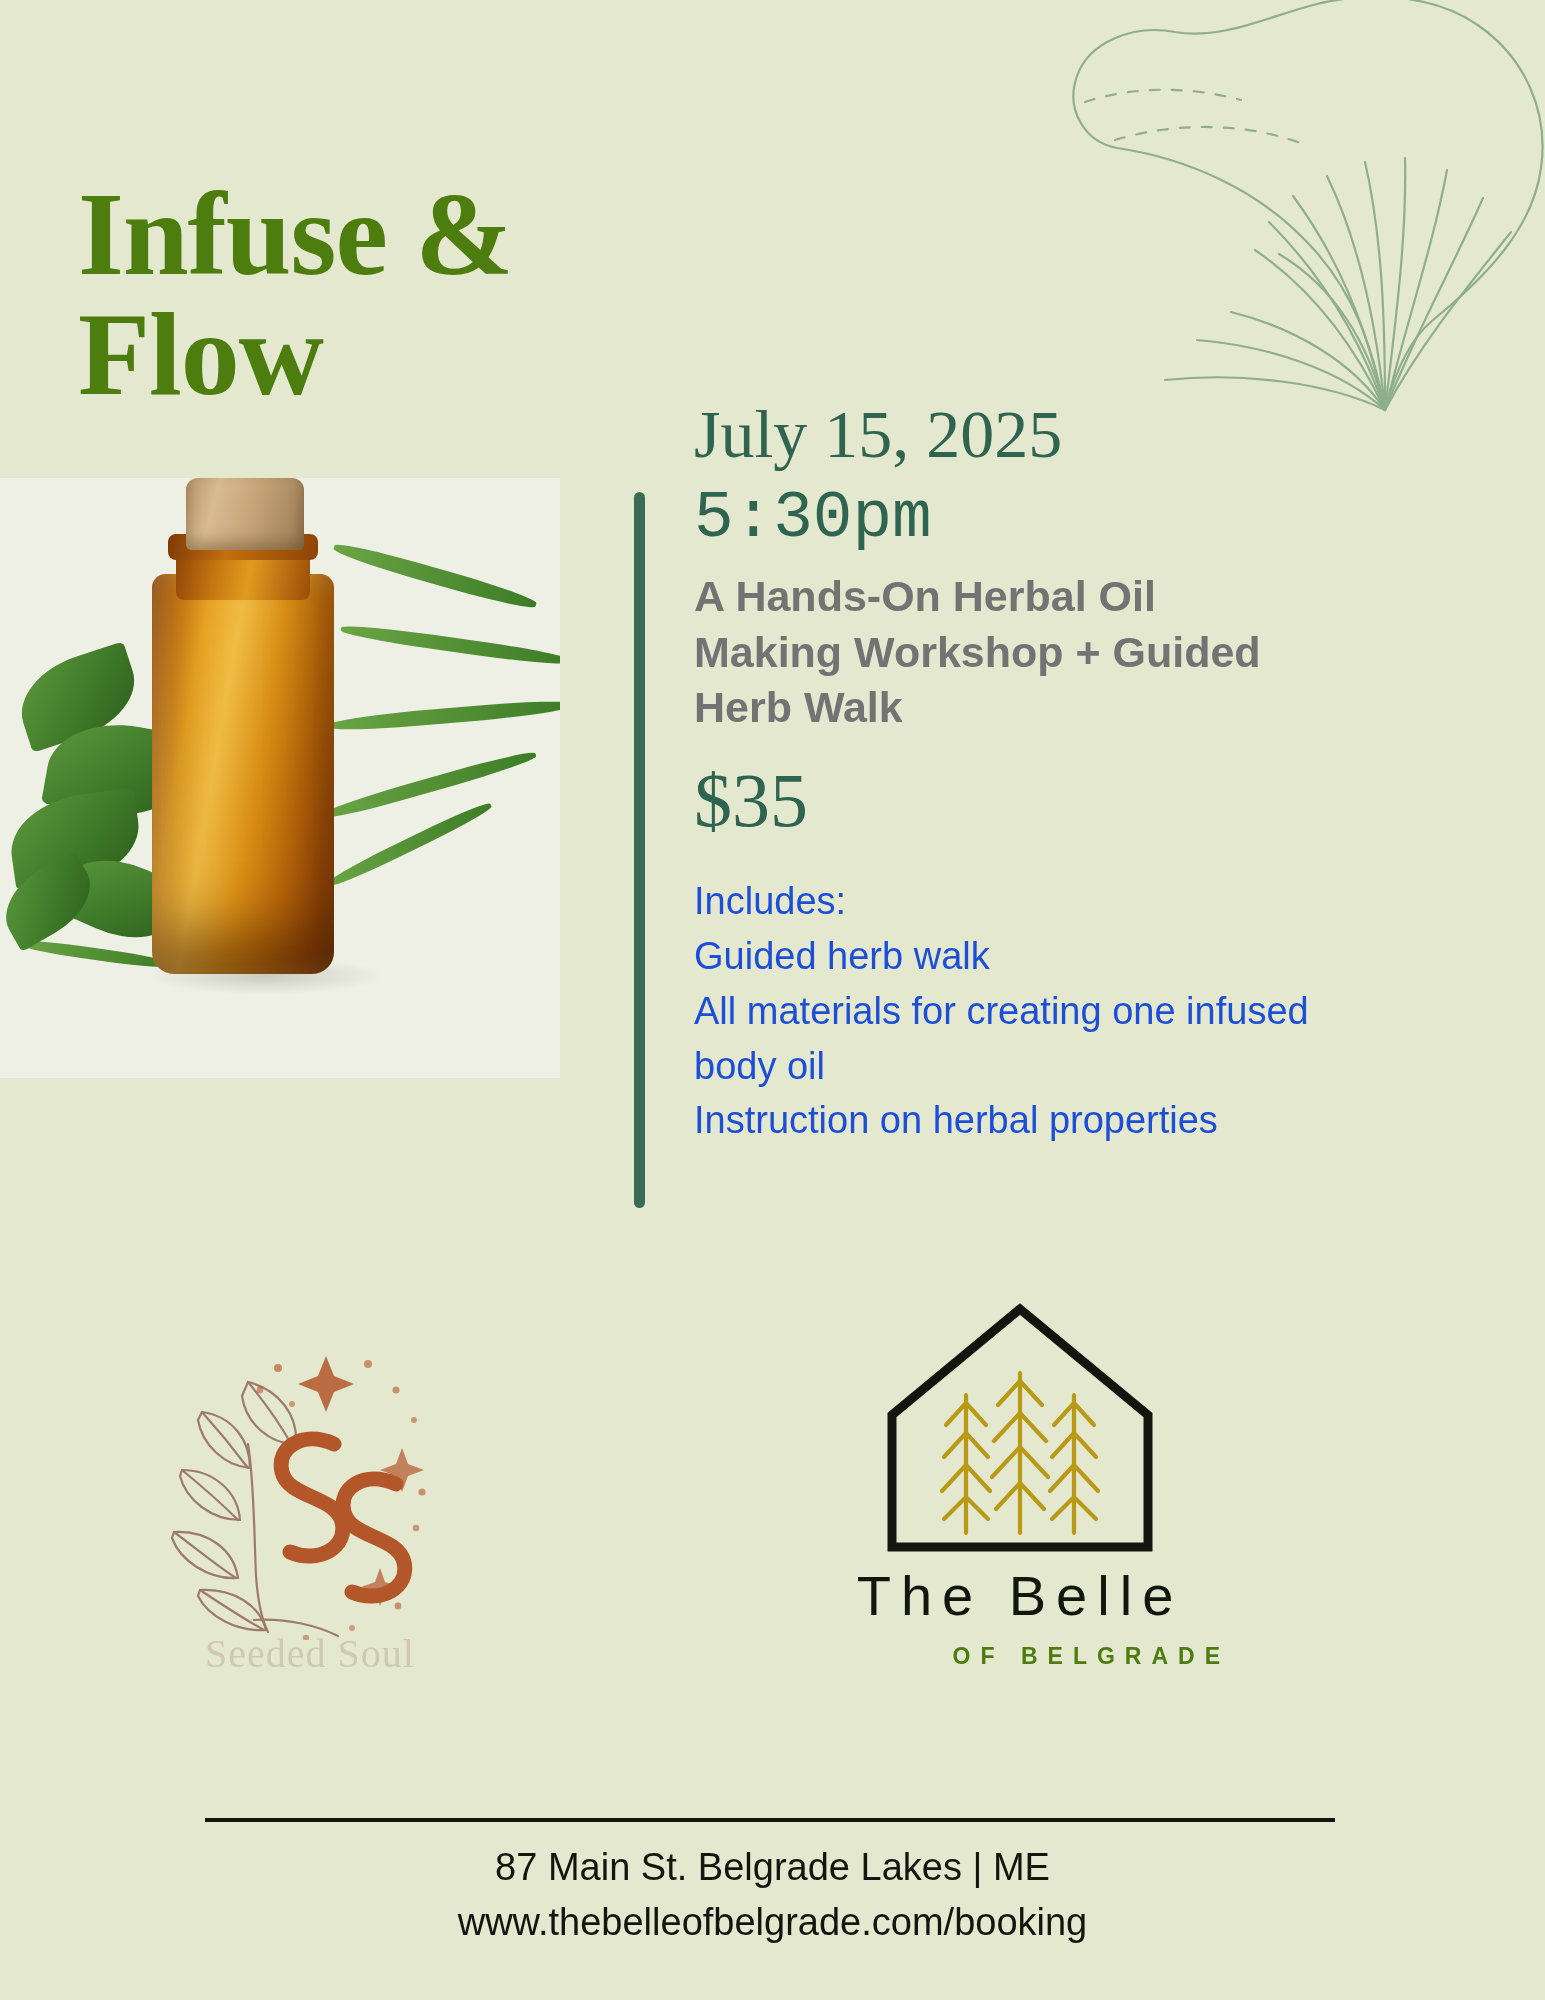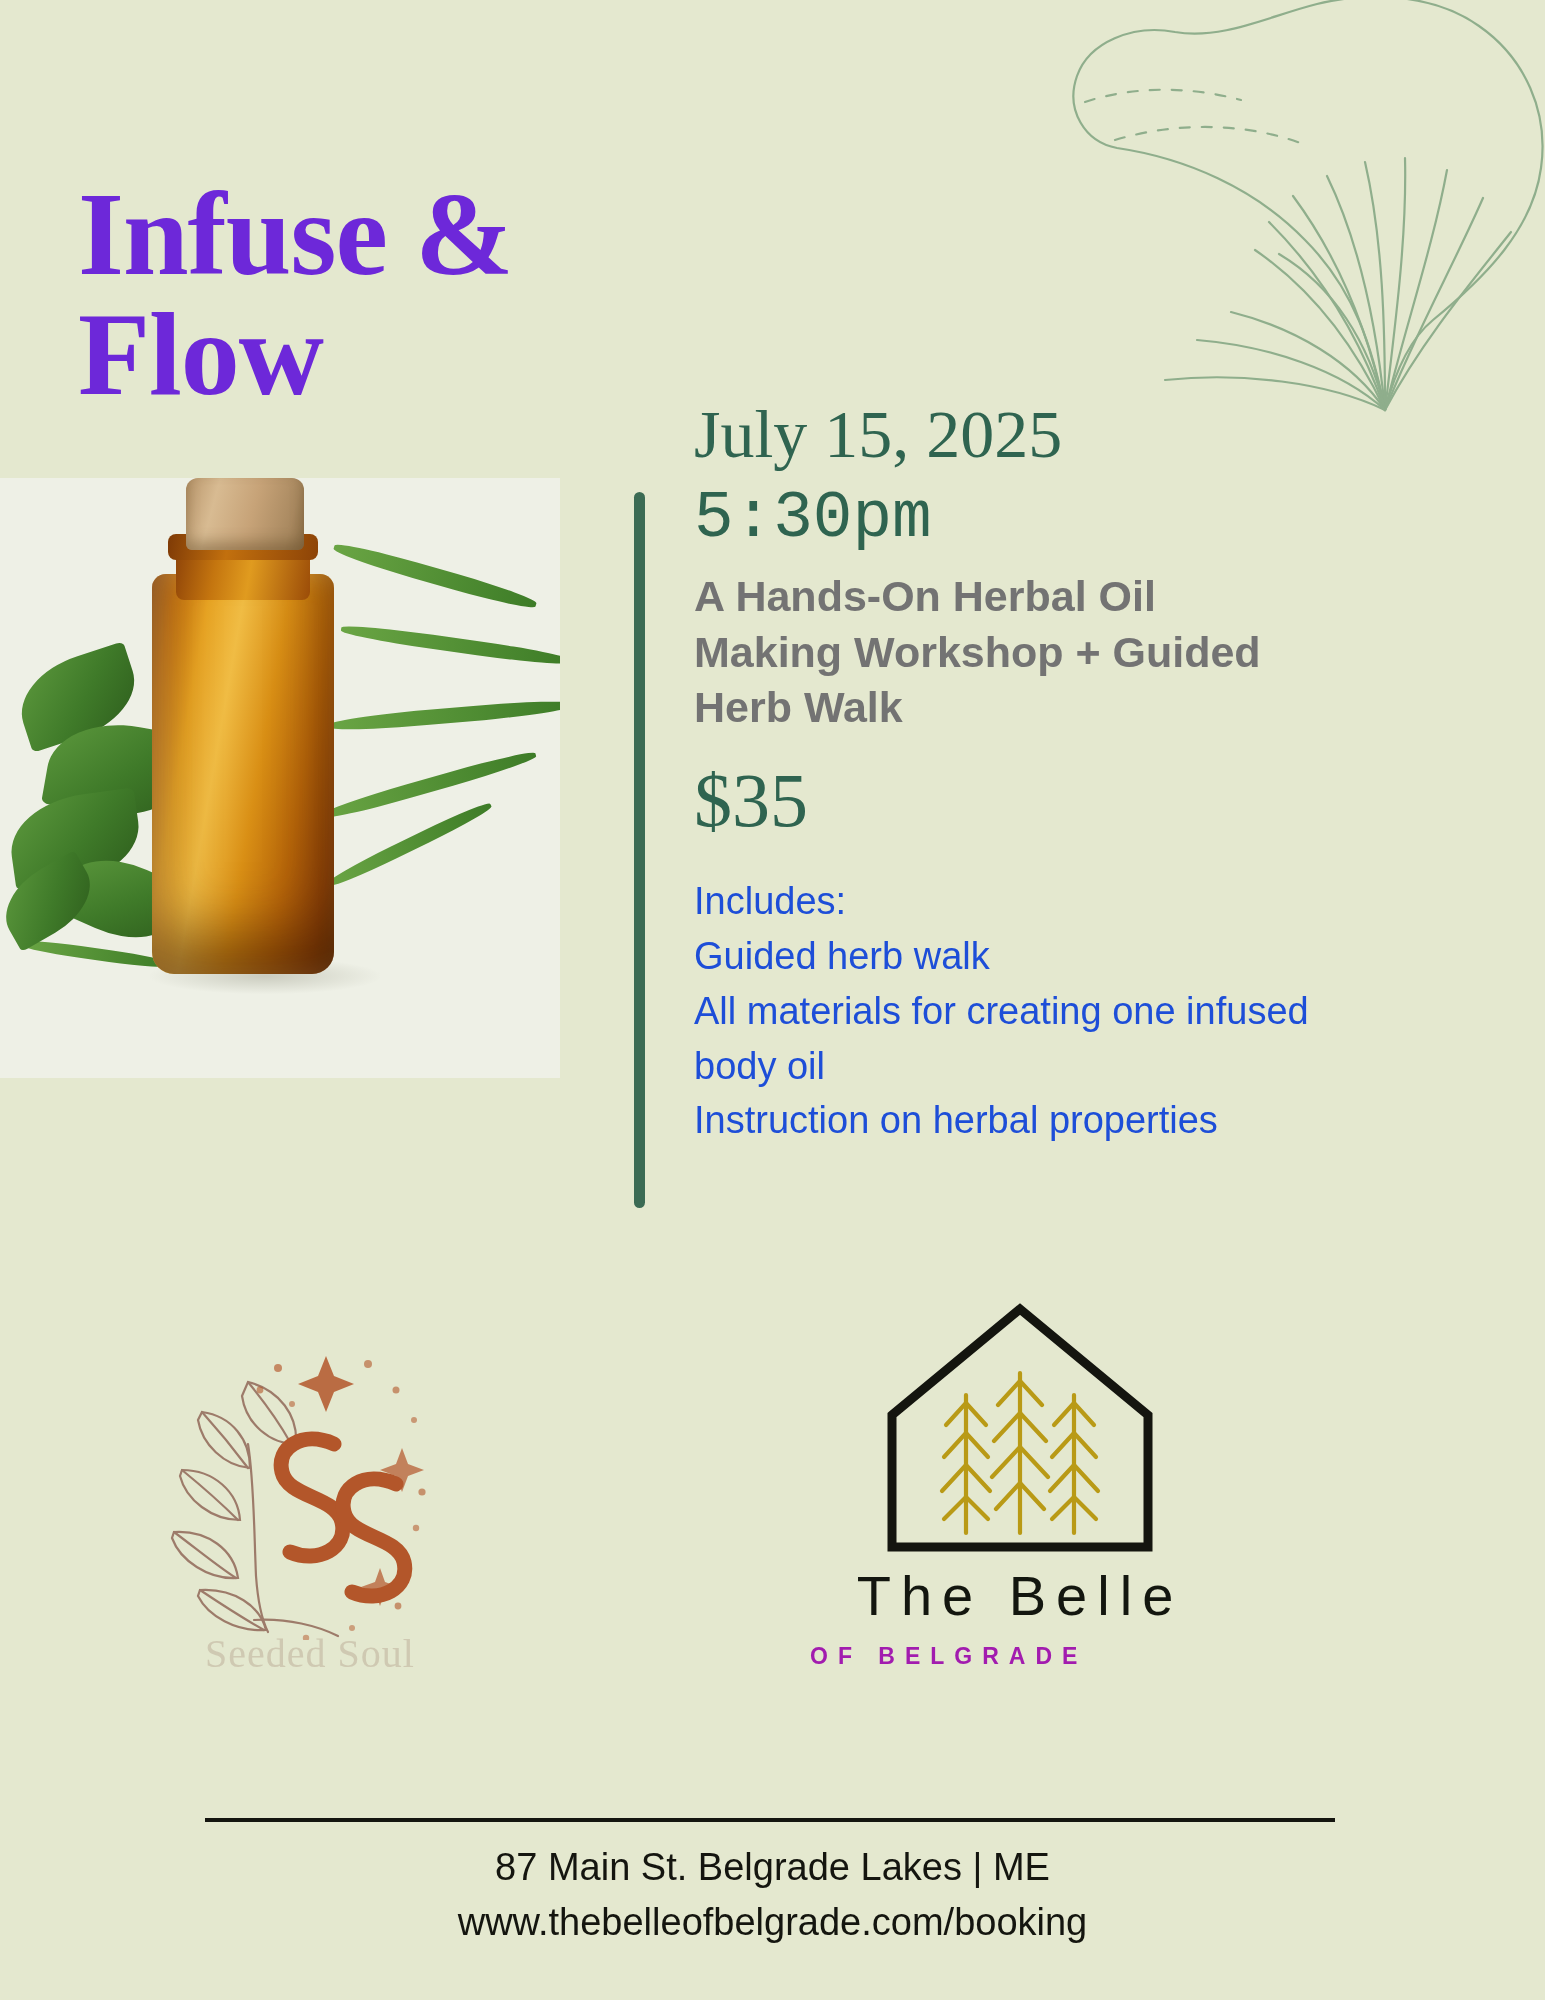--- a/index.html
+++ b/index.html
@@ -34,21 +34,21 @@
 
   
   .title {
     position: absolute;
     left: 78px;
     top: 96px;
     width: 620px;
     font-family: "Liberation Serif", "DejaVu Serif", serif;
     font-size: 118px;
     line-height: 1.02;
-    color: #6d28d9;
+    color: #4d7c0f;
     letter-spacing: -1px;
   }
   .title-line { display: block; white-space: pre; }
 
   
   .photo {
     position: absolute;
     left: 0;
     top: 478px;
     width: 560px;
@@ -216,24 +216,24 @@
     font-family: "Liberation Sans", sans-serif;
     font-size: 56px;
     color: #13160f;
     letter-spacing: 10px;
   }
   .belle-sub {
     position: absolute;
     left: -20px;
     top: 348px;
     width: 420px;
-    text-align: left;
+    text-align: right;
     font-family: "Liberation Sans", sans-serif;
     font-size: 23px;
-    color: #a21caf;
+    color: #4d7c0f;
     letter-spacing: 10px;
     font-weight: bold;
   }
 
   
   .footer-rule {
     position: absolute;
     left: 205px;
     top: 1818px;
     width: 1130px;

